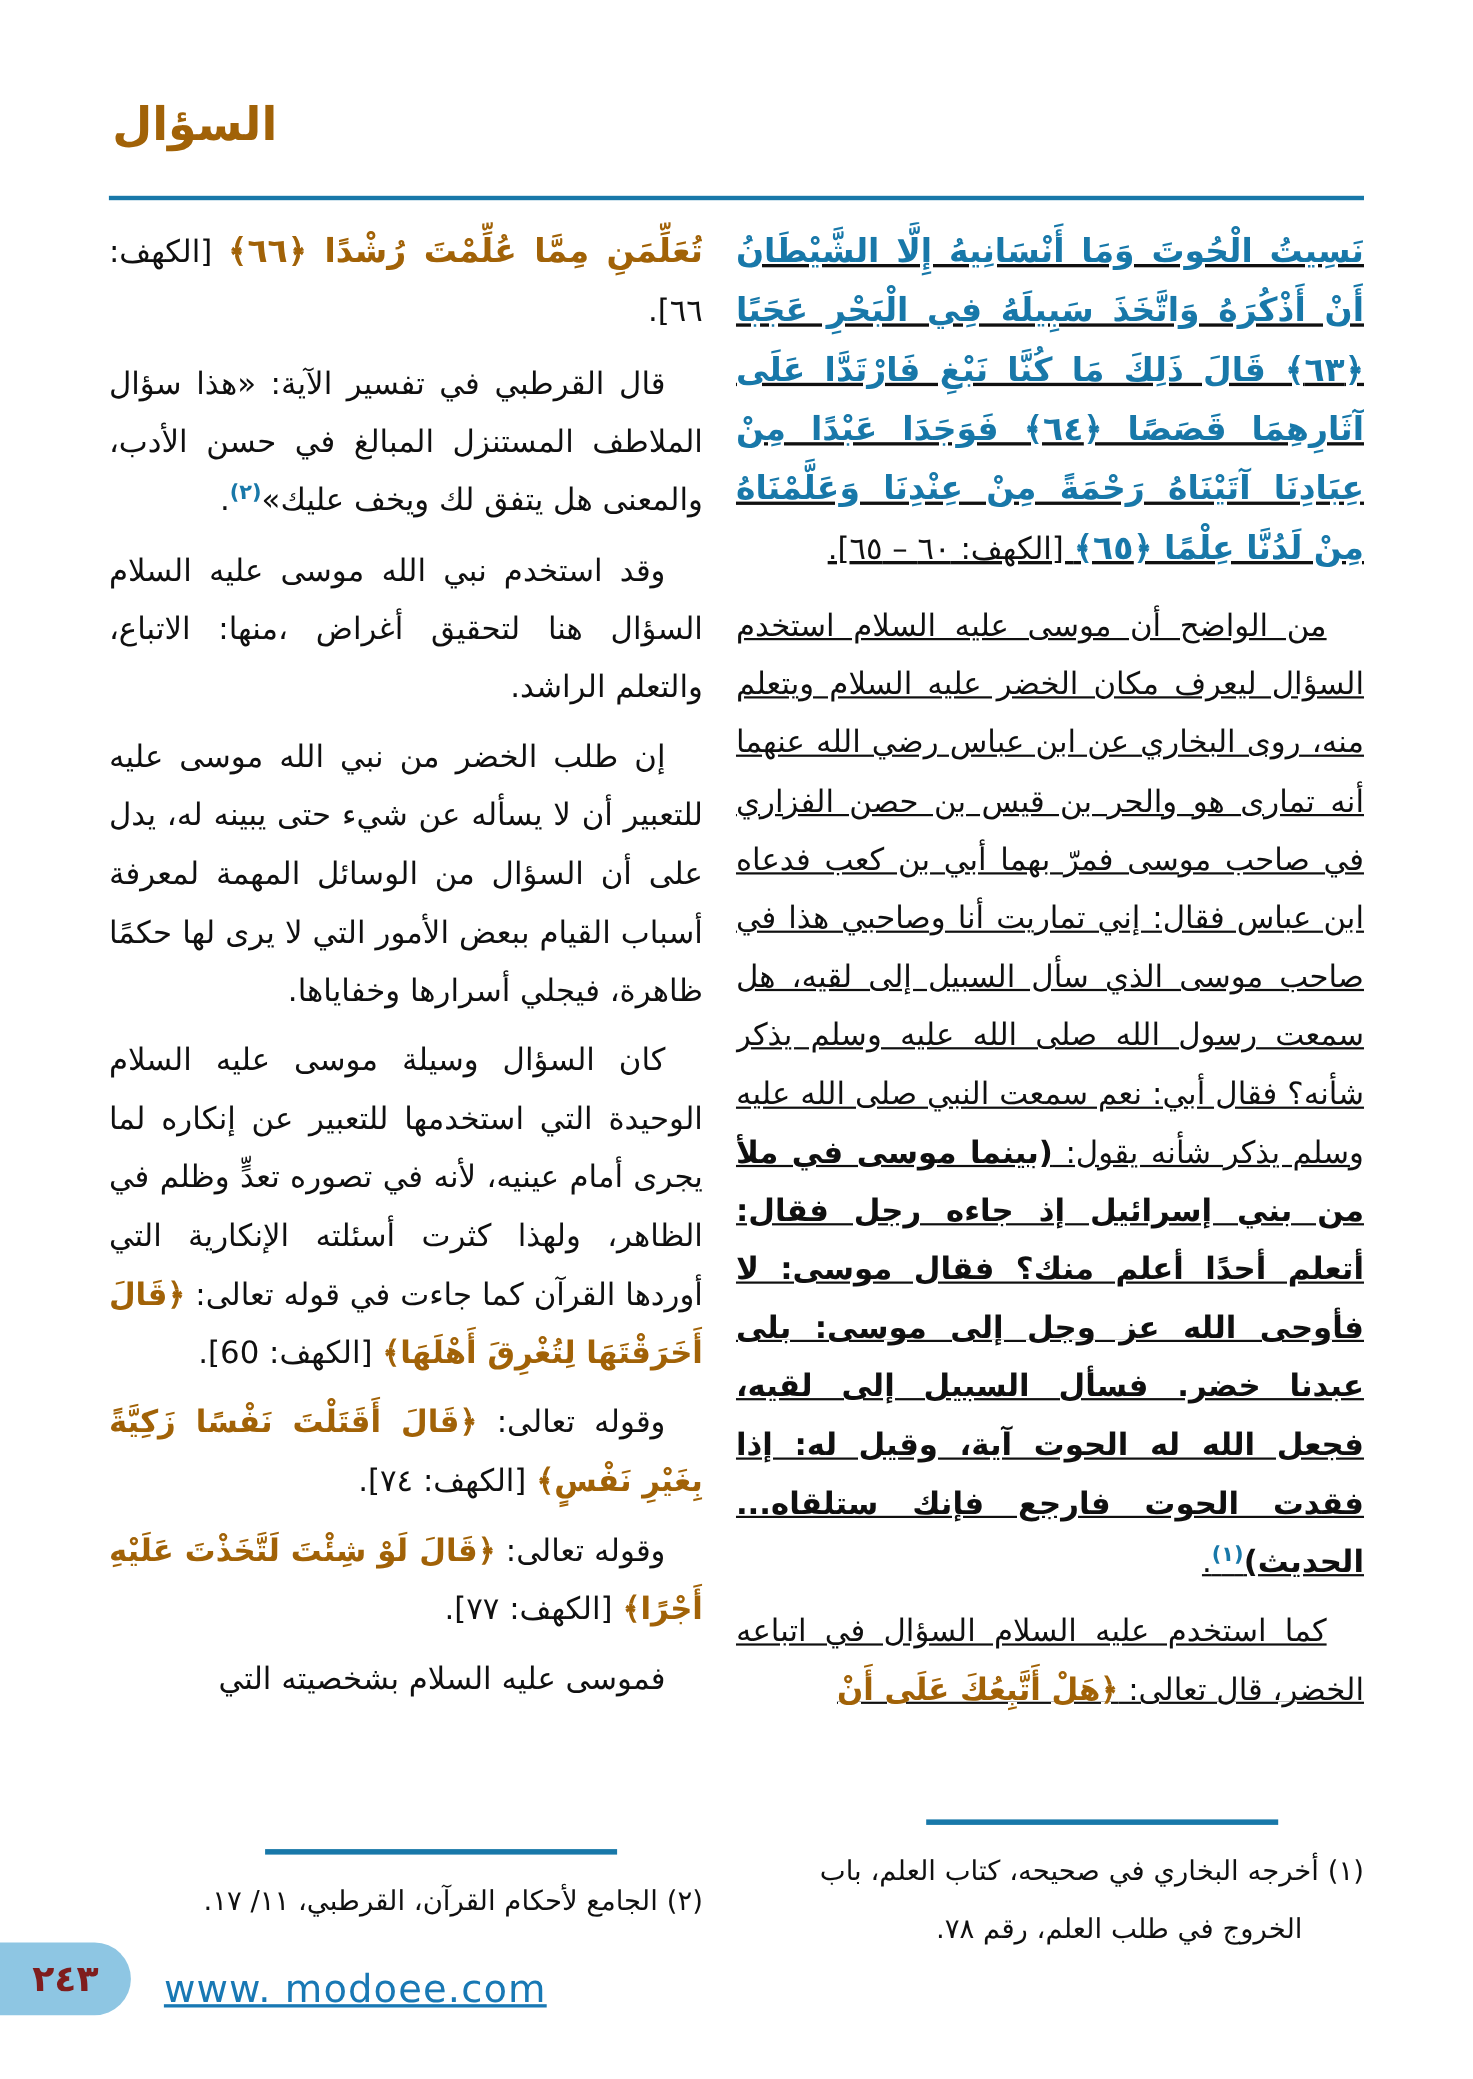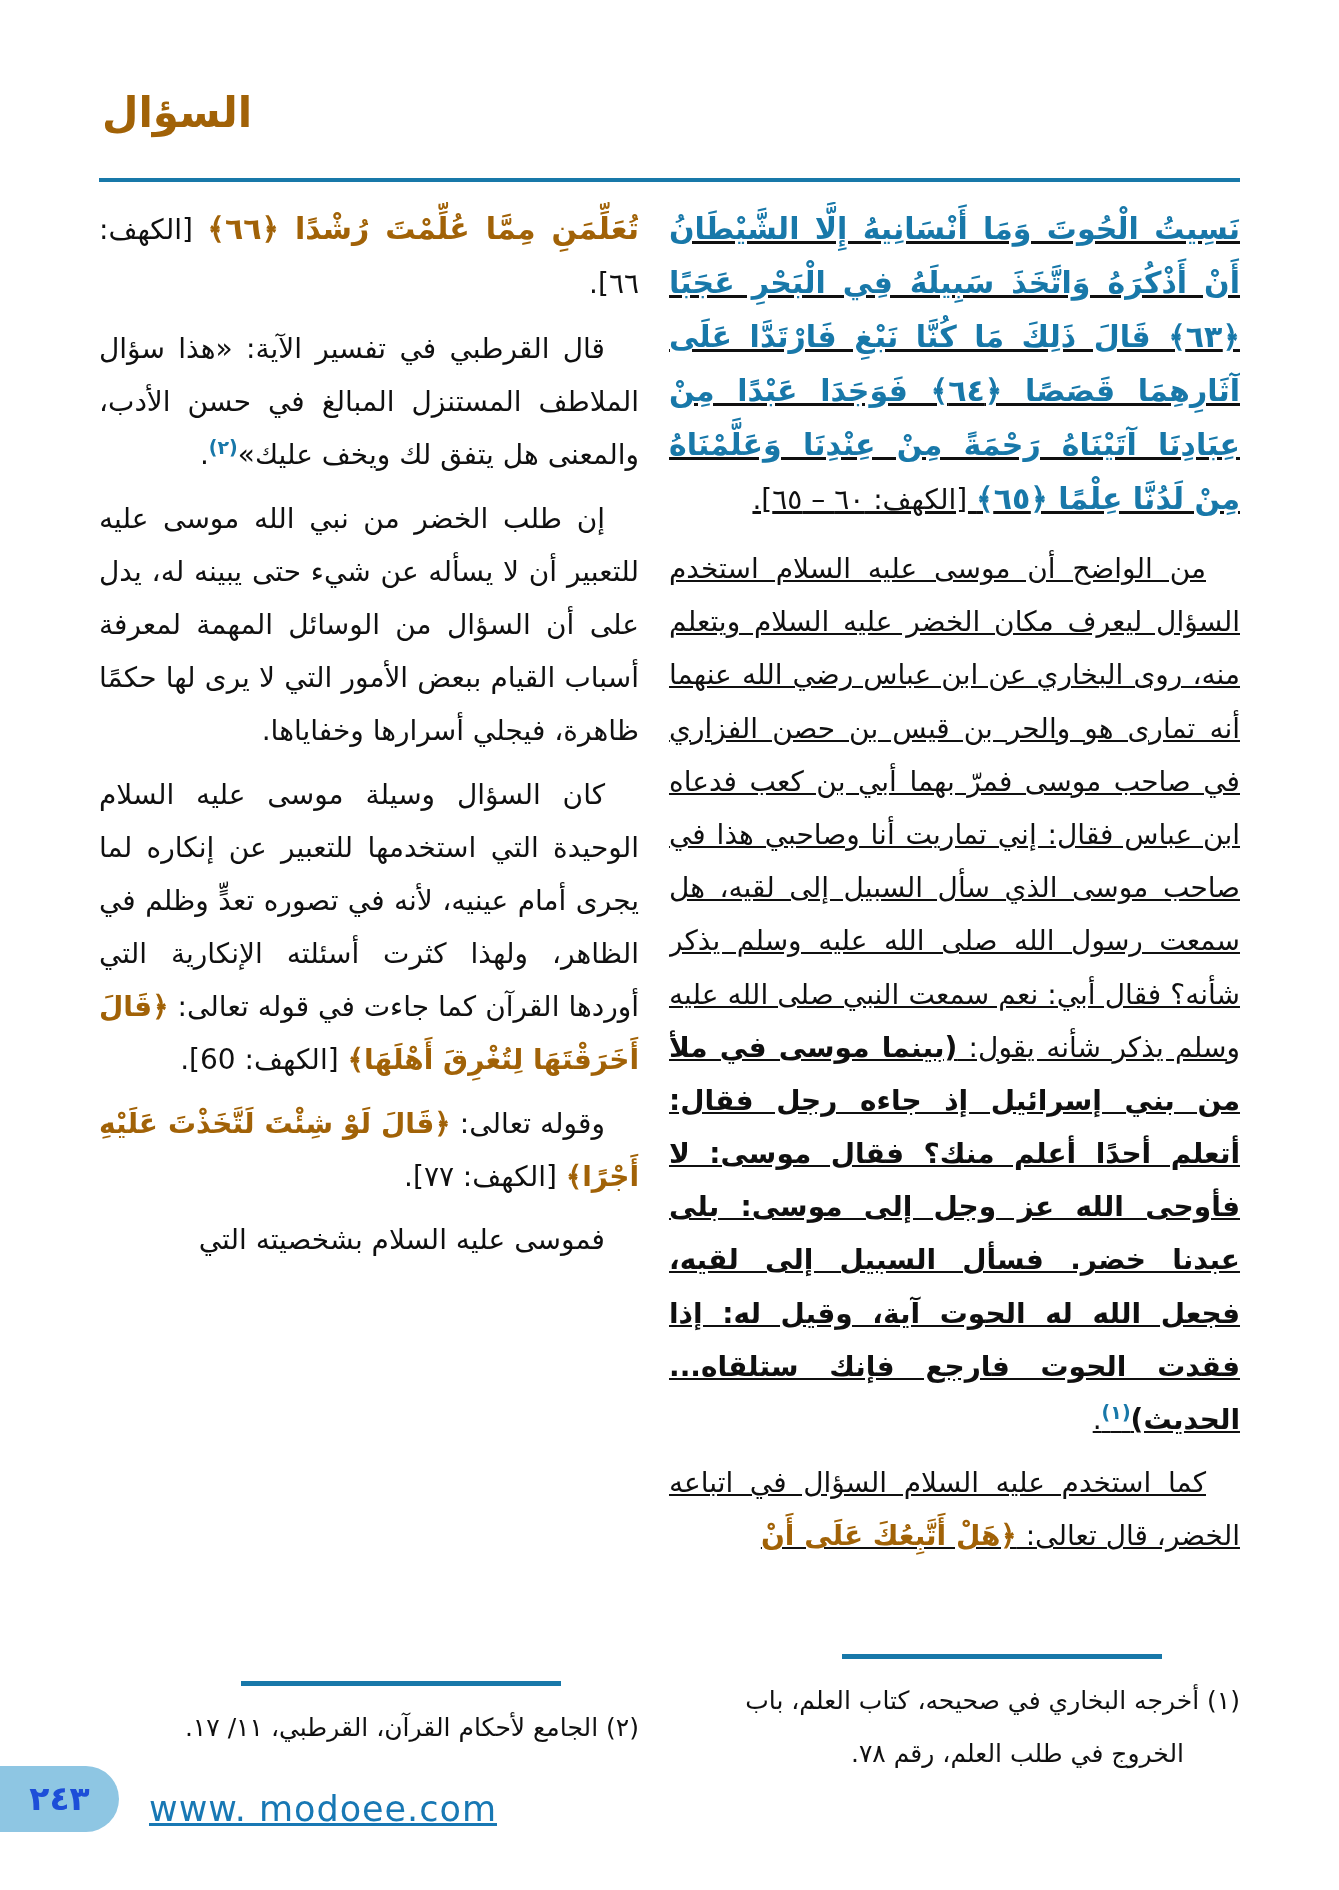--- a/index.html
+++ b/index.html
@@ -53,21 +53,21 @@
     margin:0 78px 16px auto;
   }
   .footnote{
     margin:0;font-size:25px;line-height:2.1;color:#101010;
     text-align:right;padding-right:56px;text-indent:-56px;
   }
 
   .page-tab{
     position:absolute;left:0;top:1766px;width:119px;height:66px;
     background:#8EC6E3;border-radius:0 33px 33px 0;
-    color:#1d4ed8;font-size:33px;font-weight:bold;
+    color:#7f1d1d;font-size:33px;font-weight:bold;
     text-align:center;line-height:66px;
   }
   .website{
     position:absolute;left:149px;top:1789px;
     font-size:35px;color:#1878B4;direction:ltr;letter-spacing:1px;text-decoration:underline;
   }
 </style>
 </head>
 <body>
 
@@ -94,23 +94,27 @@
       </div>
     </div>
 
     <div class="col col-left">
       <p class="verse-cont">
         <span class="quran-inline">تُعَلِّمَنِ مِمَّا عُلِّمْتَ رُشْدًا ﴿٦٦﴾</span><span class="ref"> [الكهف: ٦٦].</span>
       </p>
       <p class="body-para">
         <span>قال القرطبي في تفسير الآية: «هذا سؤال الملاطف المستنزل المبالغ في حسن الأدب، والمعنى هل يتفق لك ويخف عليك»</span><sup class="fn-marker">(٢)</sup><span>.</span>
       </p>
+      <p class="body-para">وقد استخدم نبي الله موسى عليه السلام السؤال هنا لتحقيق أغراض ،منها: الاتباع، والتعلم الراشد.</p>
       <p class="body-para">إن طلب الخضر من نبي الله موسى عليه للتعبير أن لا يسأله عن شيء حتى يبينه له، يدل على أن السؤال من الوسائل المهمة لمعرفة أسباب القيام ببعض الأمور التي لا يرى لها حكمًا ظاهرة، فيجلي أسرارها وخفاياها.</p>
       <p class="body-para">
         <span>كان السؤال وسيلة موسى عليه السلام الوحيدة التي استخدمها للتعبير عن إنكاره لما يجرى أمام عينيه، لأنه في تصوره تعدٍّ وظلم في الظاهر، ولهذا كثرت أسئلته الإنكارية التي أوردها القرآن كما جاءت في قوله تعالى: </span><span class="quran-inline">﴿قَالَ أَخَرَقْتَهَا لِتُغْرِقَ أَهْلَهَا﴾</span><span class="ref"> [الكهف: 60].</span>
+      </p>
+      <p class="body-para">
+        <span>وقوله تعالى: </span><span class="quran-inline">﴿قَالَ أَقَتَلْتَ نَفْسًا زَكِيَّةً بِغَيْرِ نَفْسٍ﴾</span><span class="ref"> [الكهف: ٧٤].</span>
       </p>
       <p class="body-para">
         <span>وقوله تعالى: </span><span class="quran-inline">﴿قَالَ لَوْ شِئْتَ لَتَّخَذْتَ عَلَيْهِ أَجْرًا﴾</span><span class="ref"> [الكهف: ٧٧].</span>
       </p>
       <p class="body-para">فموسى عليه السلام بشخصيته التي</p>
       <div class="fn-area">
         <div class="fn-sep"></div>
         <p class="footnote">(٢) الجامع لأحكام القرآن، القرطبي، ١١/ ١٧.</p>
       </div>
     </div>

